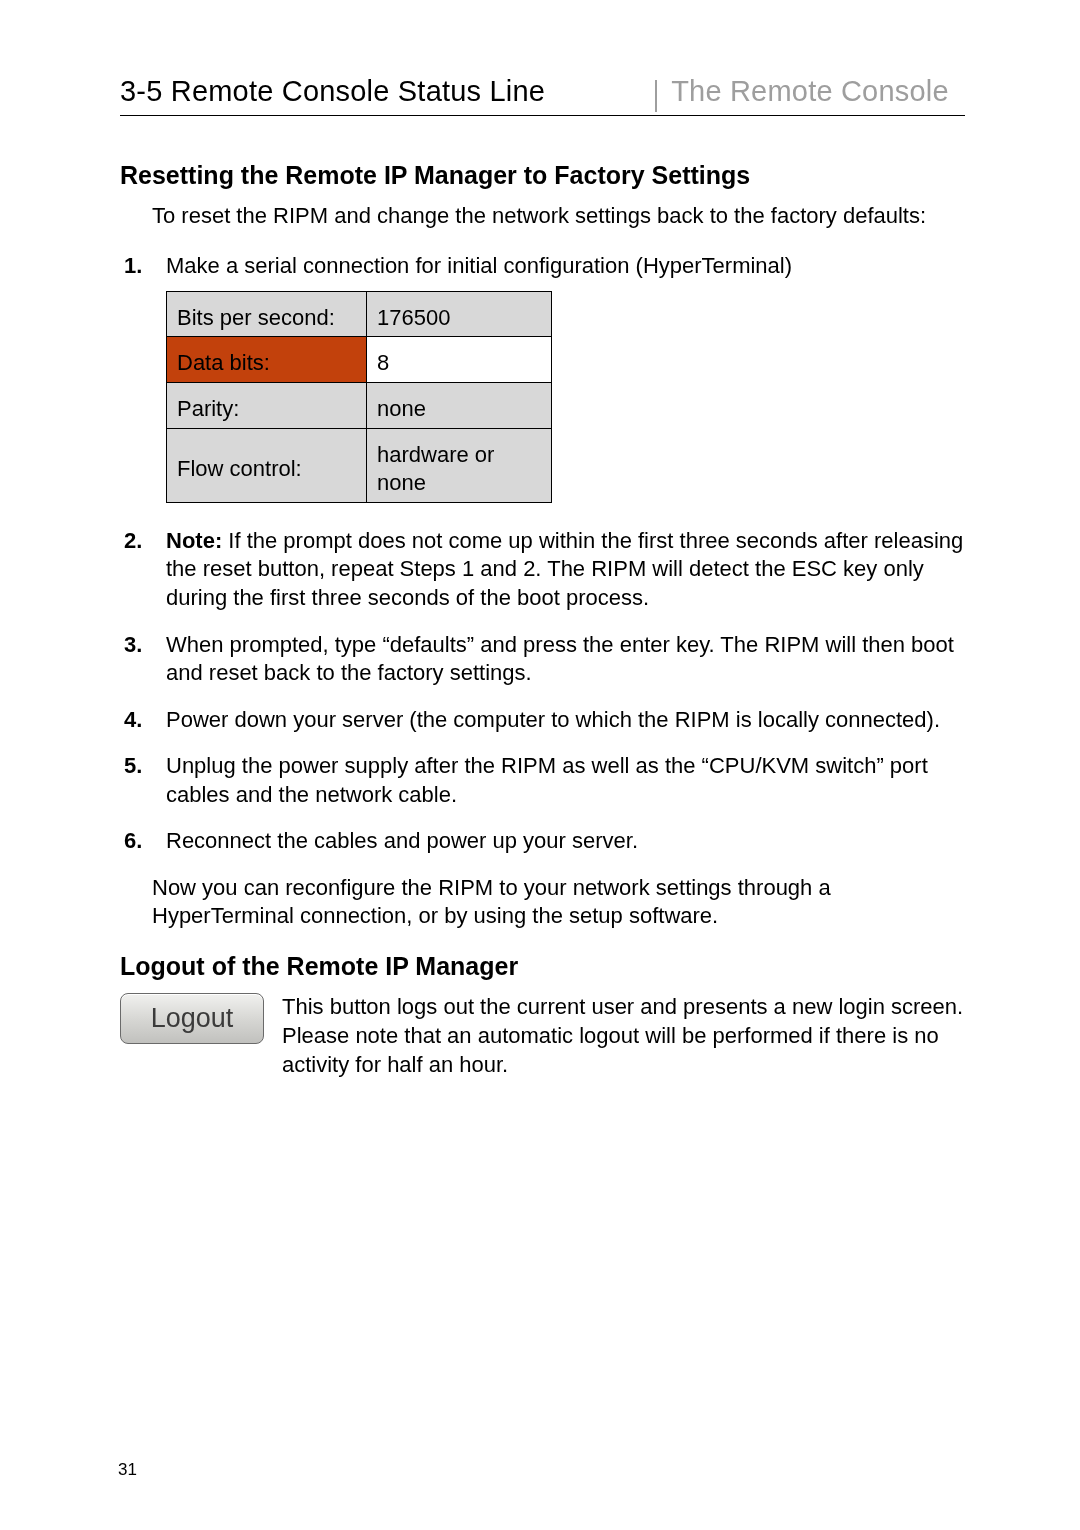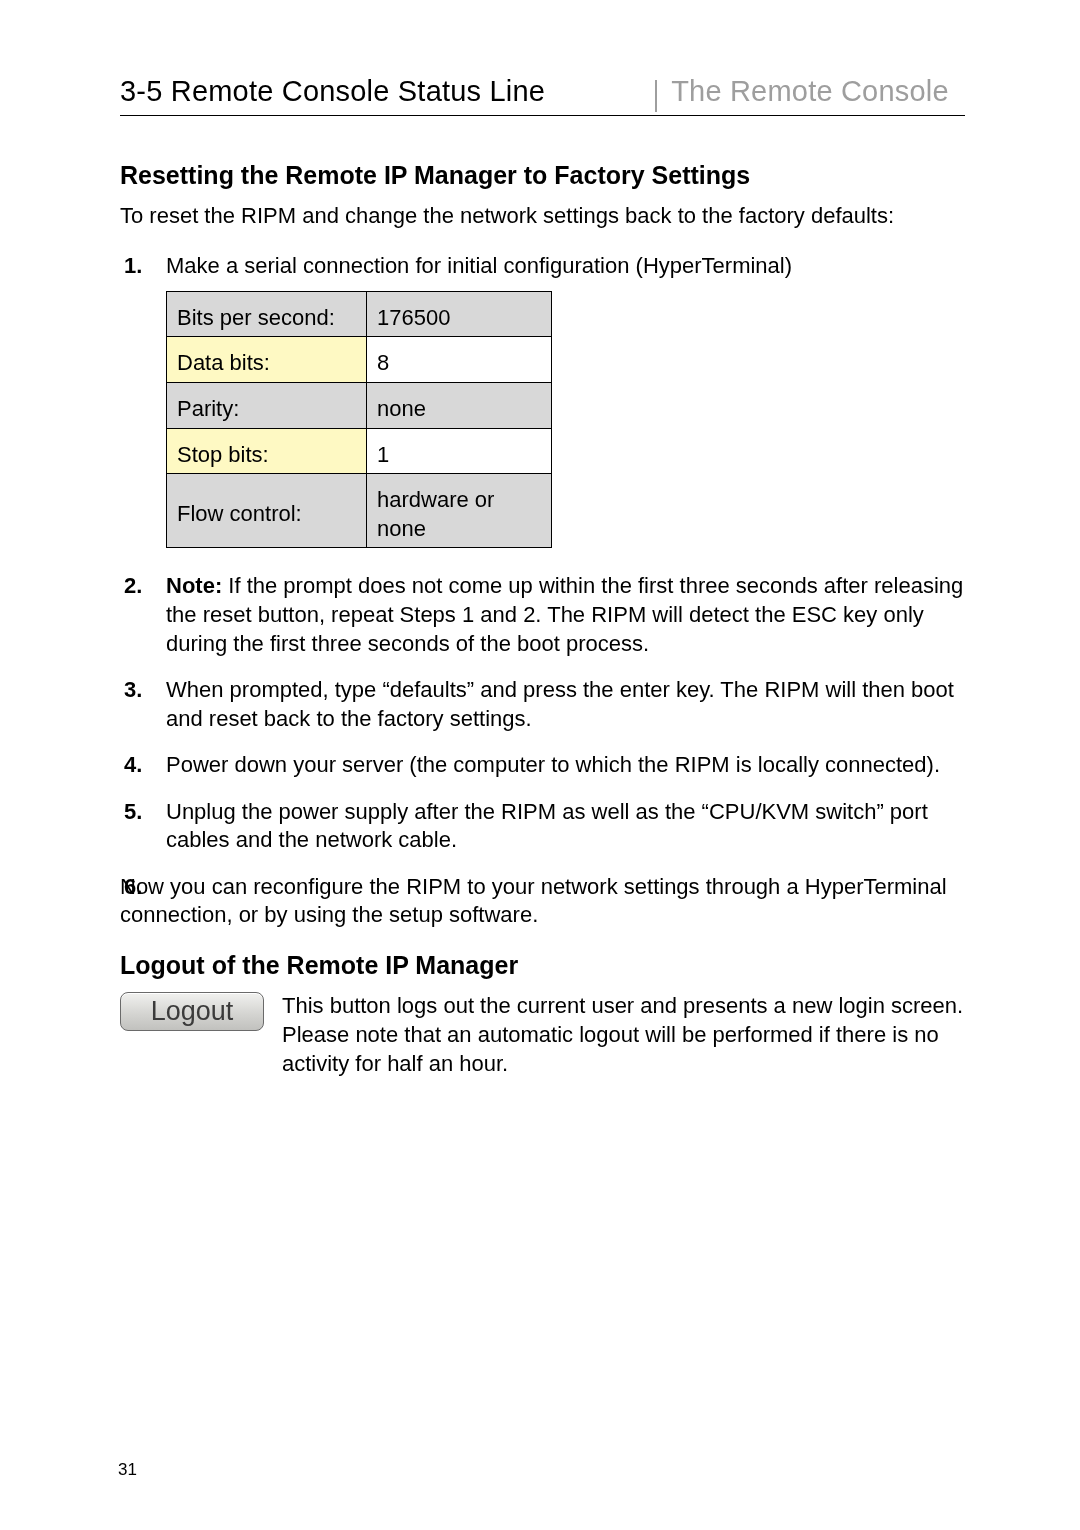--- a/index.html
+++ b/index.html
@@ -36,20 +36,21 @@
   }
   .section-heading {
     font-size: 25px;
     font-weight: bold;
     margin-bottom: 12px;
   }
   .body-text {
     font-size: 22px;
     line-height: 1.28;
     margin-bottom: 22px;
+    margin-left: 32px;
   }
   .ol {
     list-style: none;
     padding-left: 32px;
     margin-bottom: 18px;
   }
   .ol > .li {
     position: relative;
     font-size: 22px;
     line-height: 1.3;
@@ -68,35 +69,35 @@
     border-collapse: collapse;
     margin: 10px 0 24px 0;
   }
   table.serial td {
     border: 1px solid #000;
     padding: 12px 10px 4px 10px;
     font-size: 22px;
   }
   table.serial td.label {
     width: 200px;
-    background: #fef9c3;
+    background: #c2410c;
   }
   table.serial td.value {
     width: 185px;
   }
   table.serial tr.shaded-row td { background: #D8D8D8; }
   .logout-row {
     display: flex;
     gap: 18px;
     align-items: flex-start;
     margin-top: 6px;
   }
   .logout-btn {
     width: 144px;
-    height: 39px;
+    height: 51px;
     border: 1px solid #6a6a6a;
     border-radius: 8px;
     background: linear-gradient(to bottom, #f1f1ef 0%, #d5d5d2 55%, #c1c1be 100%);
     font-size: 27px;
     color: #3b3b3b;
     font-family: Arial, Helvetica, sans-serif;
     display: flex;
     align-items: center;
     justify-content: center;
     cursor: pointer;
@@ -141,24 +142,20 @@
           <td class="value">176500</td>
         </tr>
         <tr>
           <td class="label">Data bits:</td>
           <td class="value">8</td>
         </tr>
         <tr class="shaded-row">
           <td class="label">Parity:</td>
           <td class="value">none</td>
         </tr>
-        <tr>
-          <td class="label">Stop bits:</td>
-          <td class="value">1</td>
-        </tr>
         <tr class="shaded-row">
           <td class="label">Flow control:</td>
           <td class="value">hardware or none</td>
         </tr>
       </tbody>
         </table>
     </li>
 
     <li class="li">
       <span class="num">2.</span>
@@ -177,20 +174,21 @@
       <span>Power down your server (the computer to which the RIPM is locally connected).</span>
     </li>
 
     <li class="li">
       <span class="num">5.</span>
       <span>Unplug the power supply after the RIPM as well as the “CPU/KVM switch” port cables and the network cable.</span>
     </li>
 
     <li class="li">
       <span class="num">6.</span>
+      <span>Reconnect the cables and power up your server.</span>
     </li>
   </ol>
 
   <div class="body-text">Now you can reconfigure the RIPM to your network settings through a HyperTerminal connection, or by using the setup software.</div>
 
   <div class="section-heading">Logout of the Remote IP Manager</div>
   <div class="logout-row">
     <button class="logout-btn">Logout</button>
     <div class="logout-text">This button logs out the current user and presents a new login screen. Please note that an automatic logout will be performed if there is no activity for half an hour.</div>
   </div>

